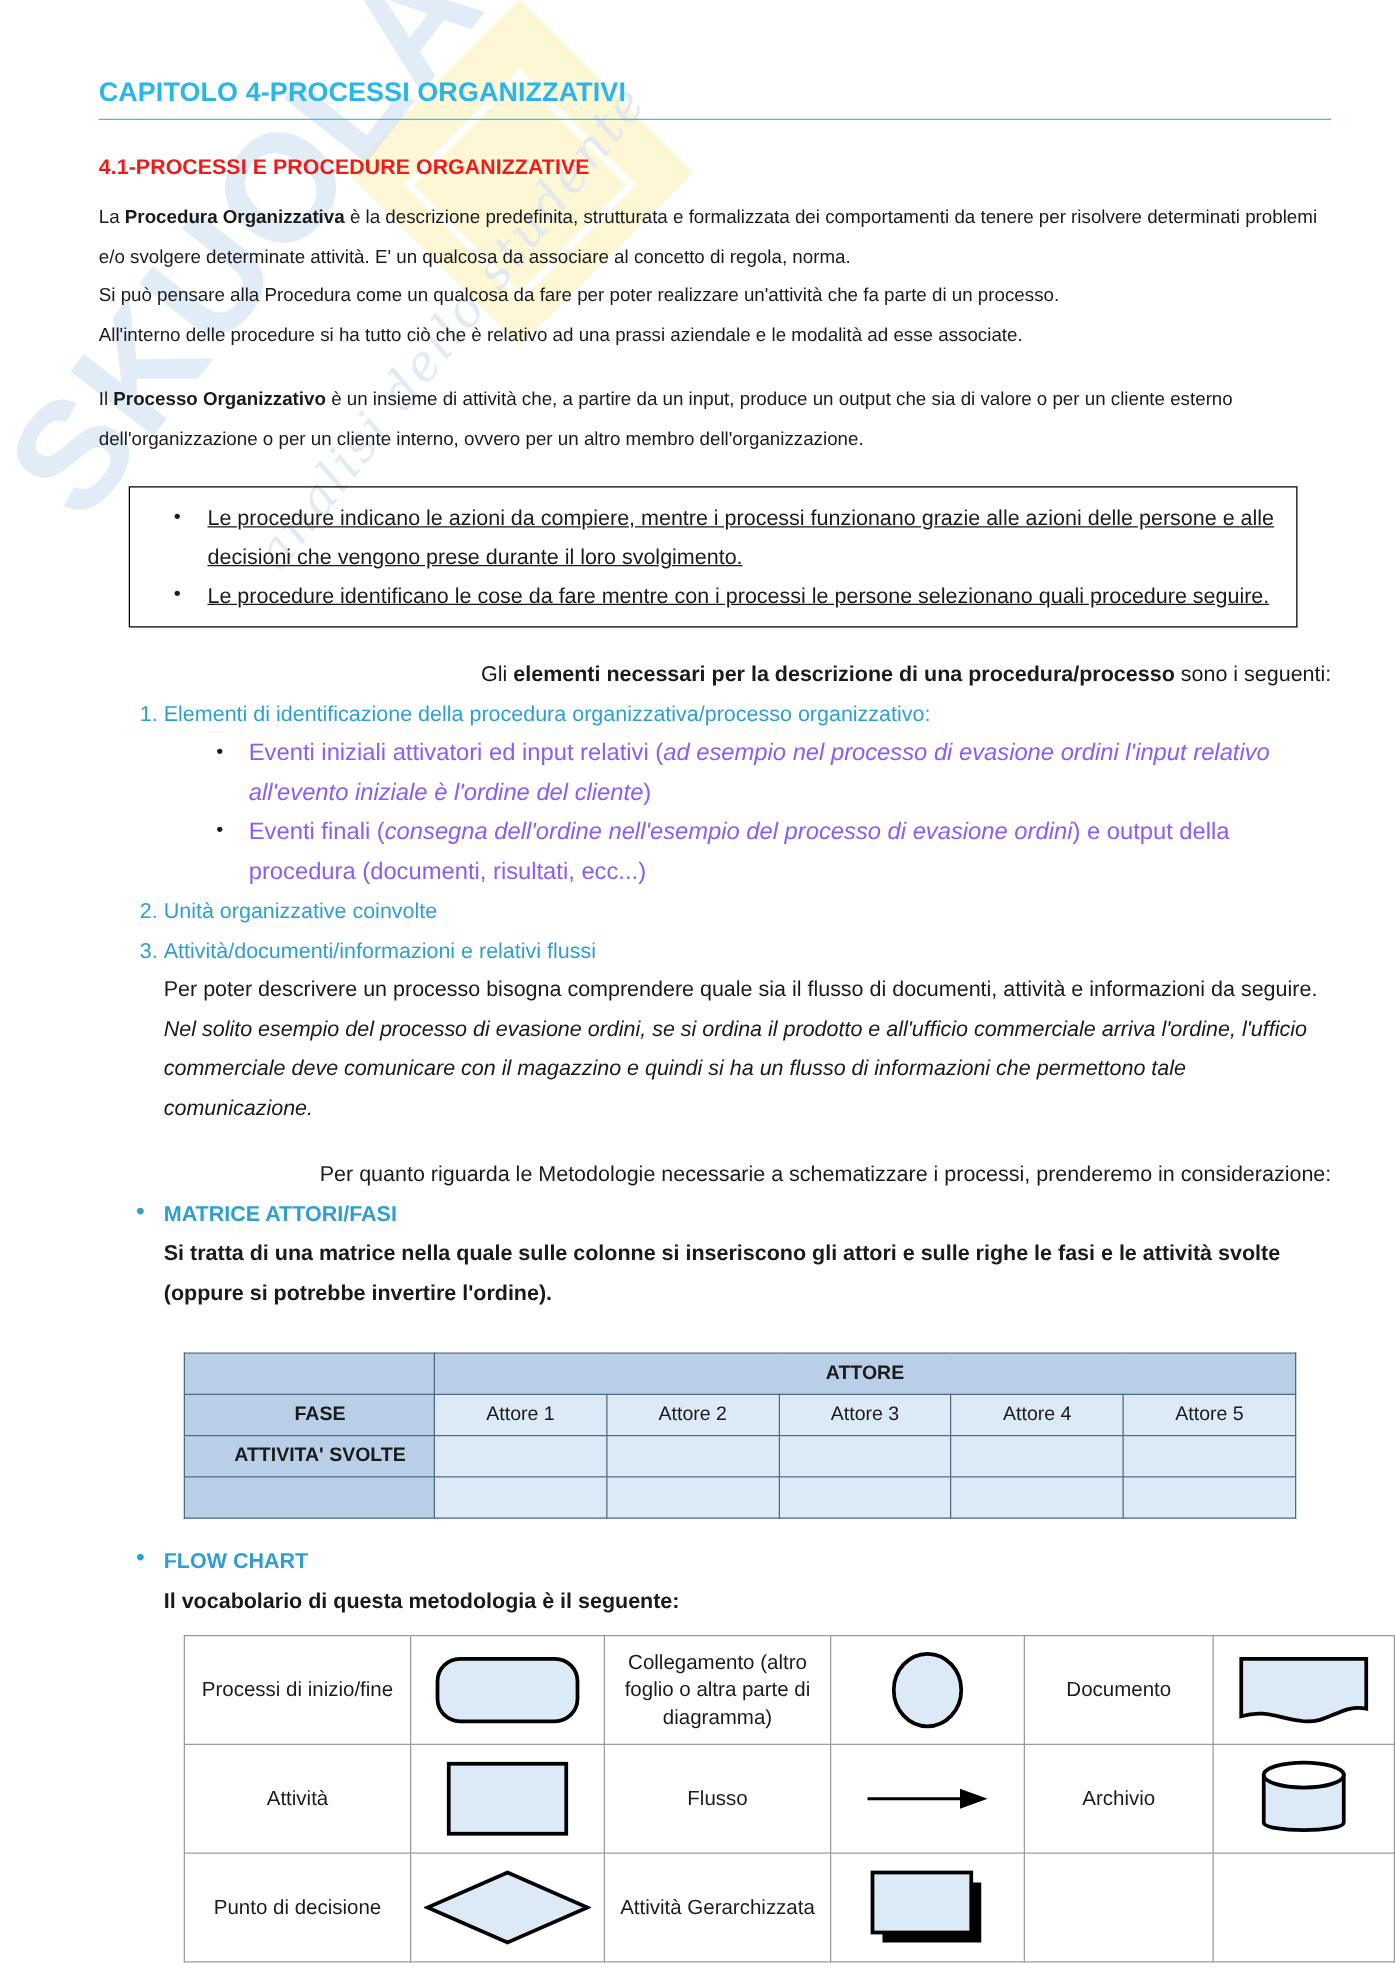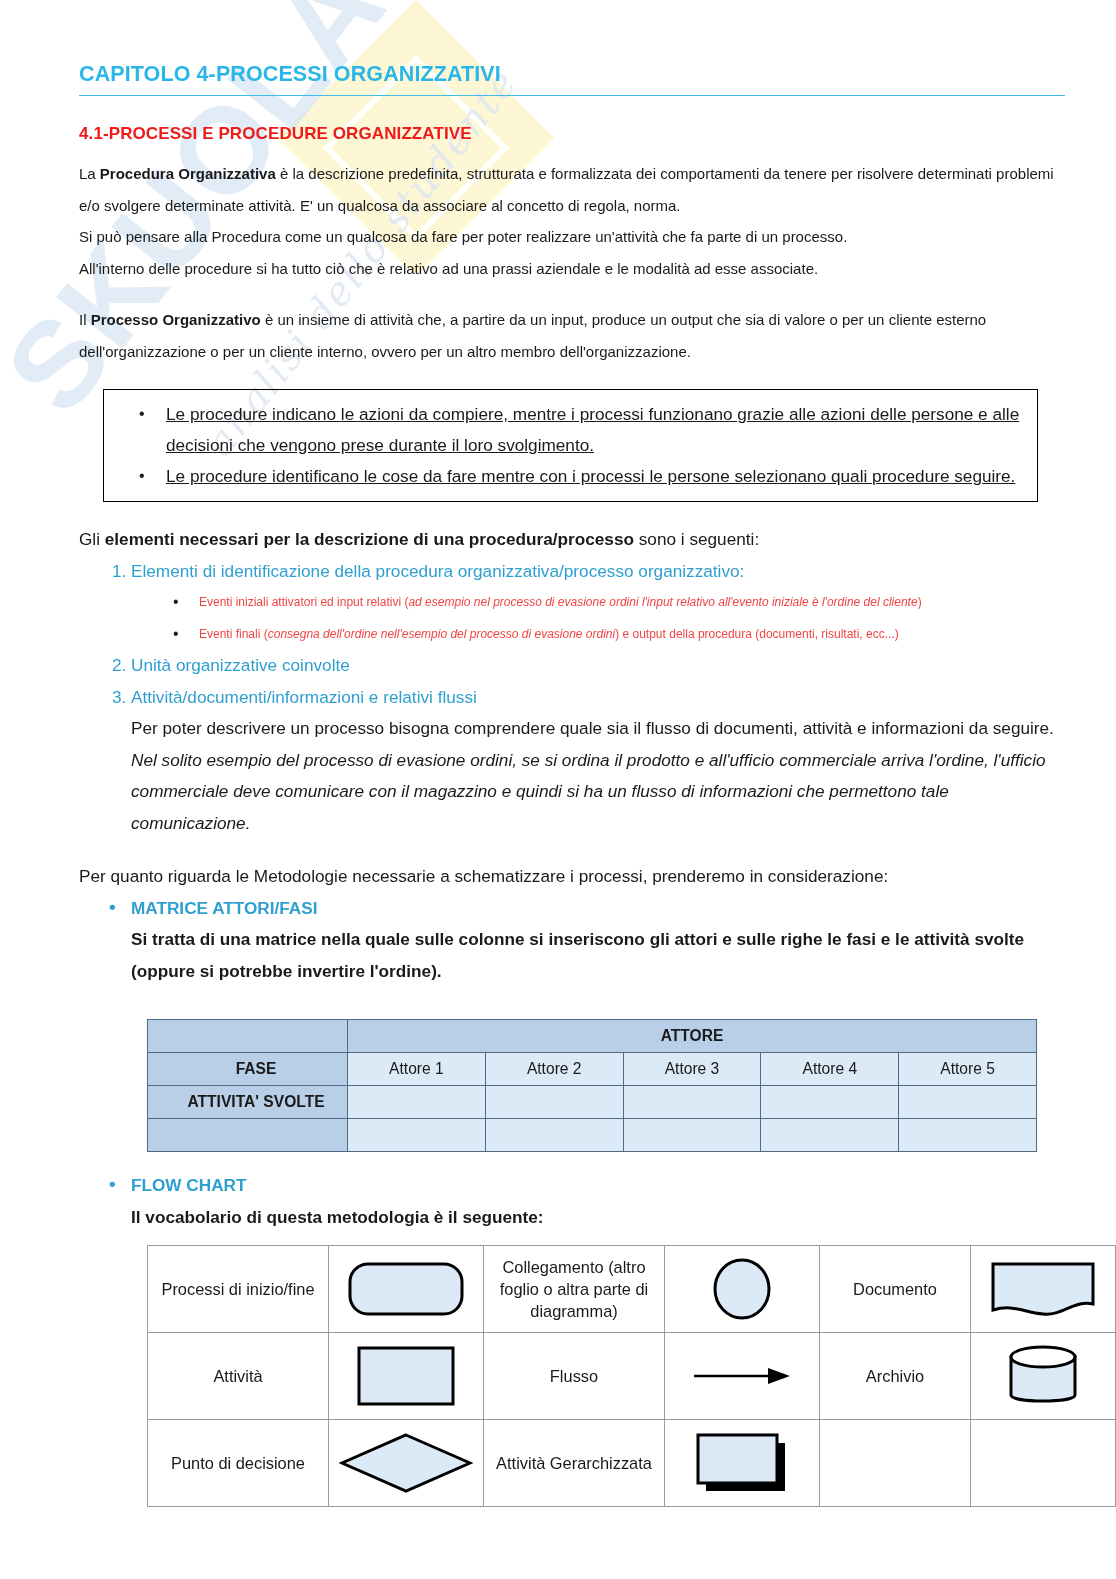--- a/index.html
+++ b/index.html
@@ -145,20 +145,21 @@
     left: -27px;
     top: -1px;
     font-size: 16px;
   }
 
   
   .lead {
     font-size: 17.2px;
     line-height: 31.5px;
     margin: 22px 0 0 0;
+    text-align: right;
   }
   ol.numlist {
     margin: 0;
     padding-left: 52px;
     font-size: 17.2px;
     line-height: 31.5px;
   }
   ol.numlist > li {
     color: #2f9fd0;
     margin: 0;
@@ -166,23 +167,23 @@
   ol.numlist > li > span.itemlabel { color: #2f9fd0; }
 
   ul.sublist {
     list-style: none;
     margin: 0;
     padding: 0 0 0 68px;
     color: #1a1a1a;
   }
   ul.sublist > li {
     position: relative;
-    font-size: 12px;
-    line-height: 31.5px;
-    color: #ef4444;
+    font-size: 19px;
+    line-height: 31.5px;
+    color: #8b5cf6;
   }
   ul.sublist > li::before {
     content: "\2022";
     position: absolute;
     left: -26px;
     top: -1px;
     font-size: 16px;
     color: #1a1a1a;
   }
   .subpara {

